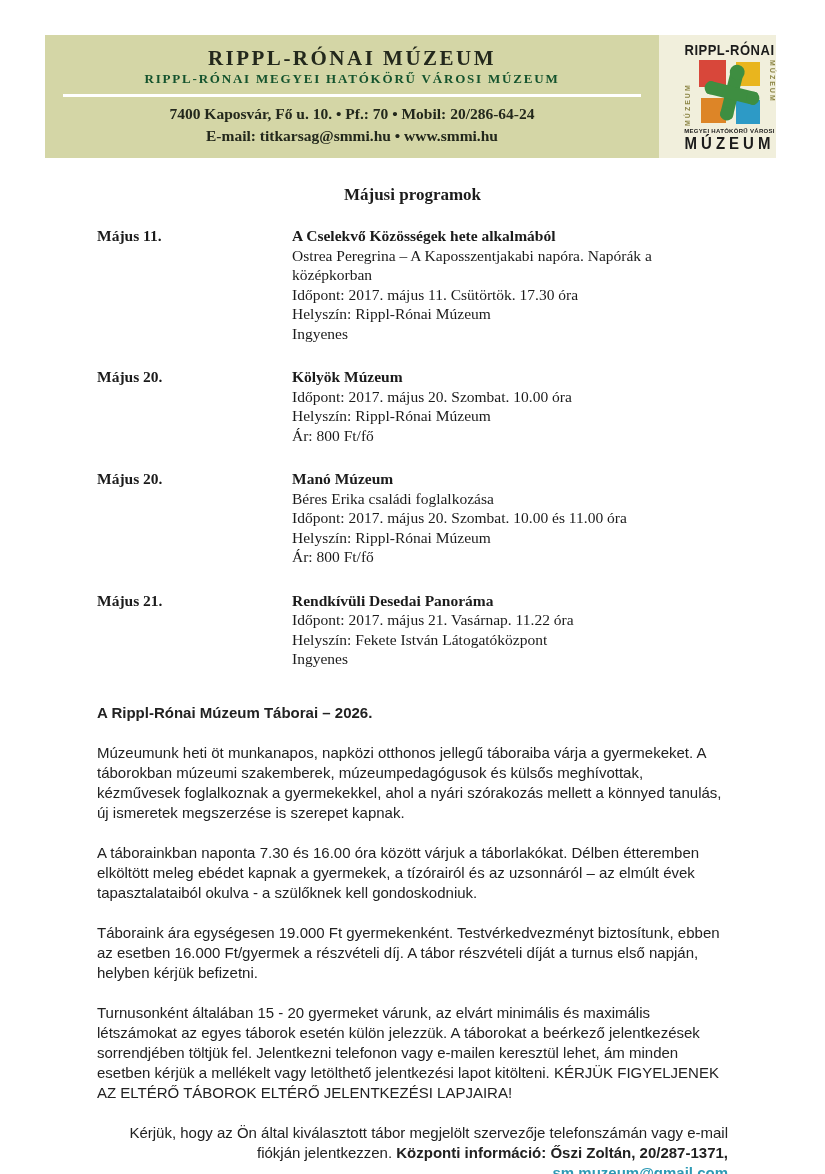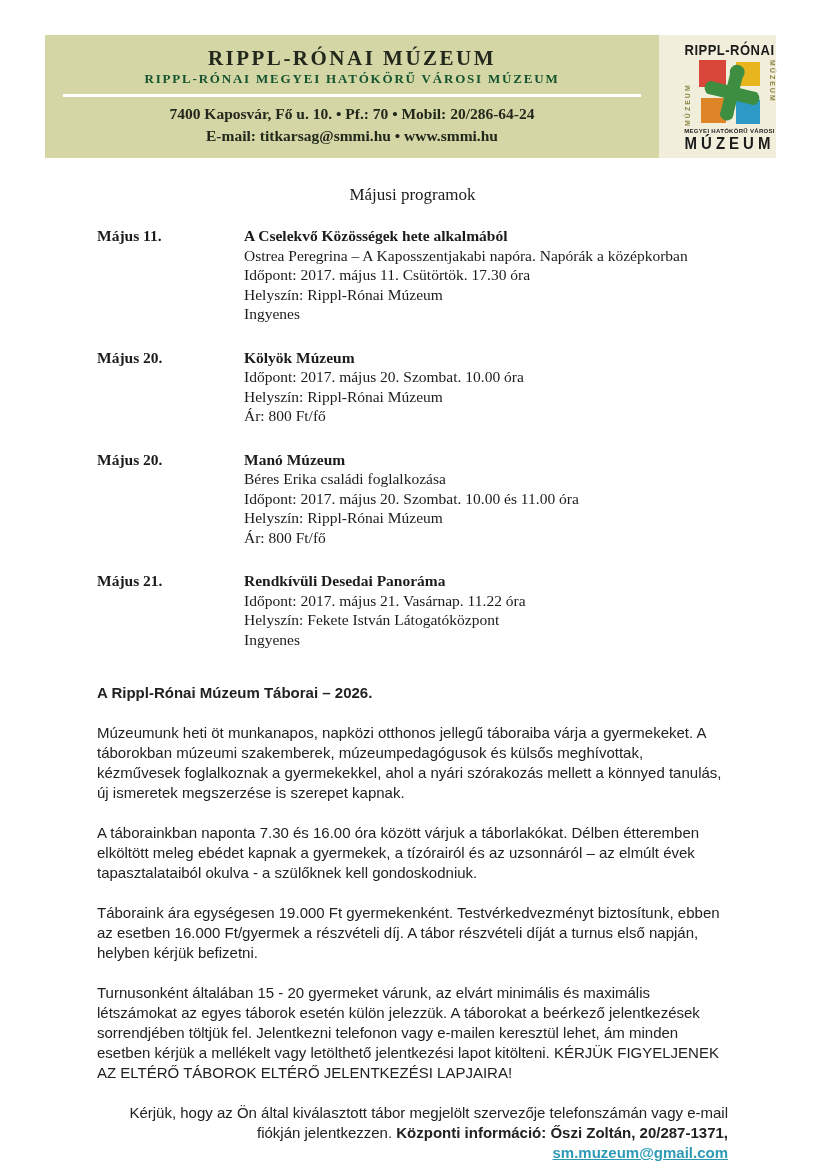--- a/index.html
+++ b/index.html
@@ -81,24 +81,24 @@
     letter-spacing: 4px; transform: scaleY(1.1);
     white-space: nowrap; margin-top: 0px;
   }
 
   
   .main {
     position: absolute; left: 97px; top: 185px; width: 631px;
   }
   .page-title {
     text-align: center;
-    font-size: 17px; font-weight: normal;
+    font-size: 17px; font-weight: bold;
     margin-bottom: 21px;
   }
-  .program-row { display: flex; margin-bottom: 24px; }
+  .program-row { display: flex; margin-bottom: 24px; gap: 48px; }
   .program-date {
     width: 147px; flex: 0 0 147px;
     font-size: 15.5px; font-weight: bold; line-height: 19.5px;
   }
   .program-details { flex: 1; font-size: 15.5px; line-height: 19.5px; }
   .program-title { font-weight: bold; }
 
   
   .camps {
     font-family: "Liberation Sans", sans-serif;

